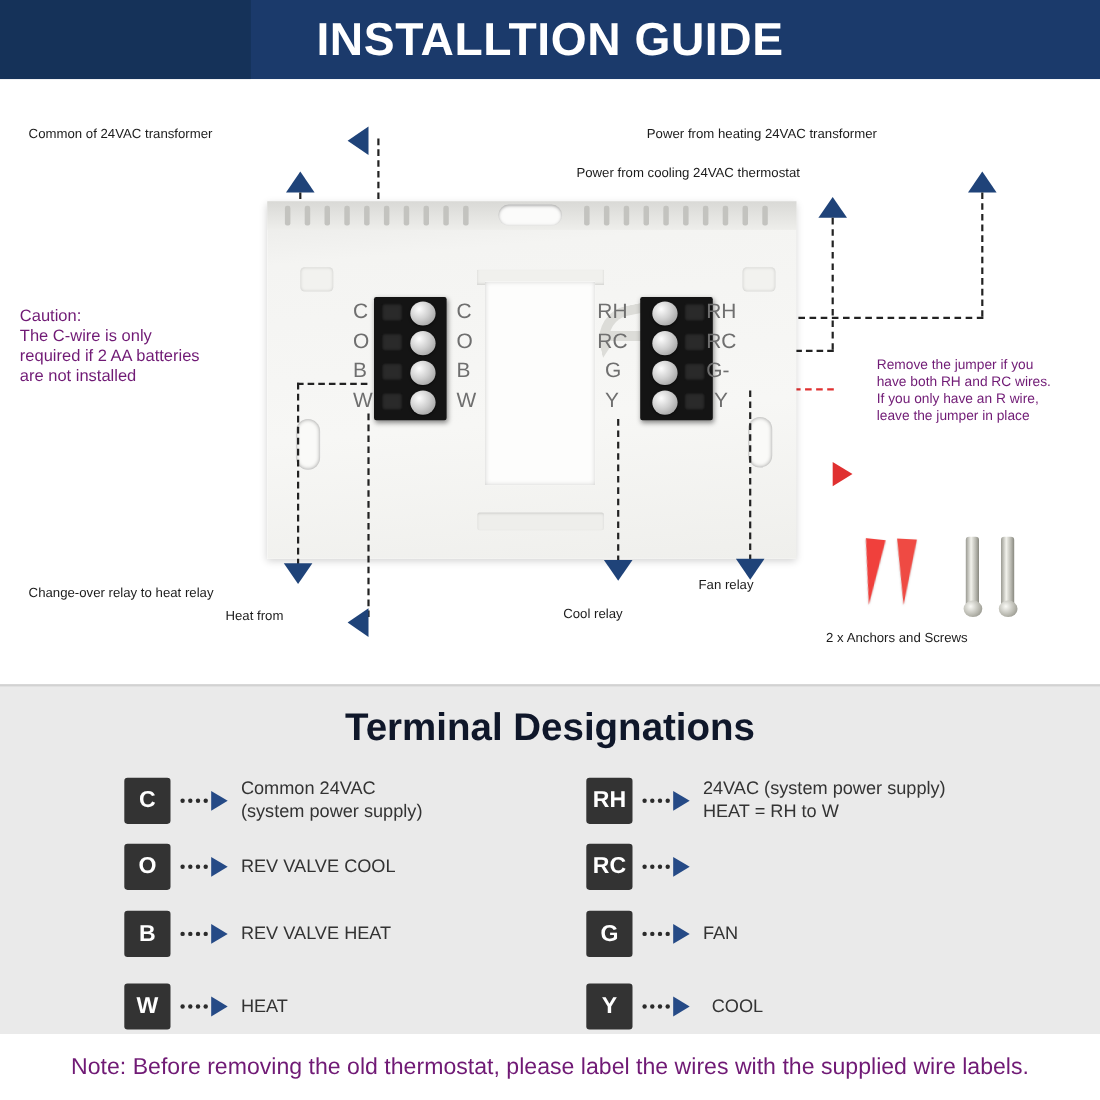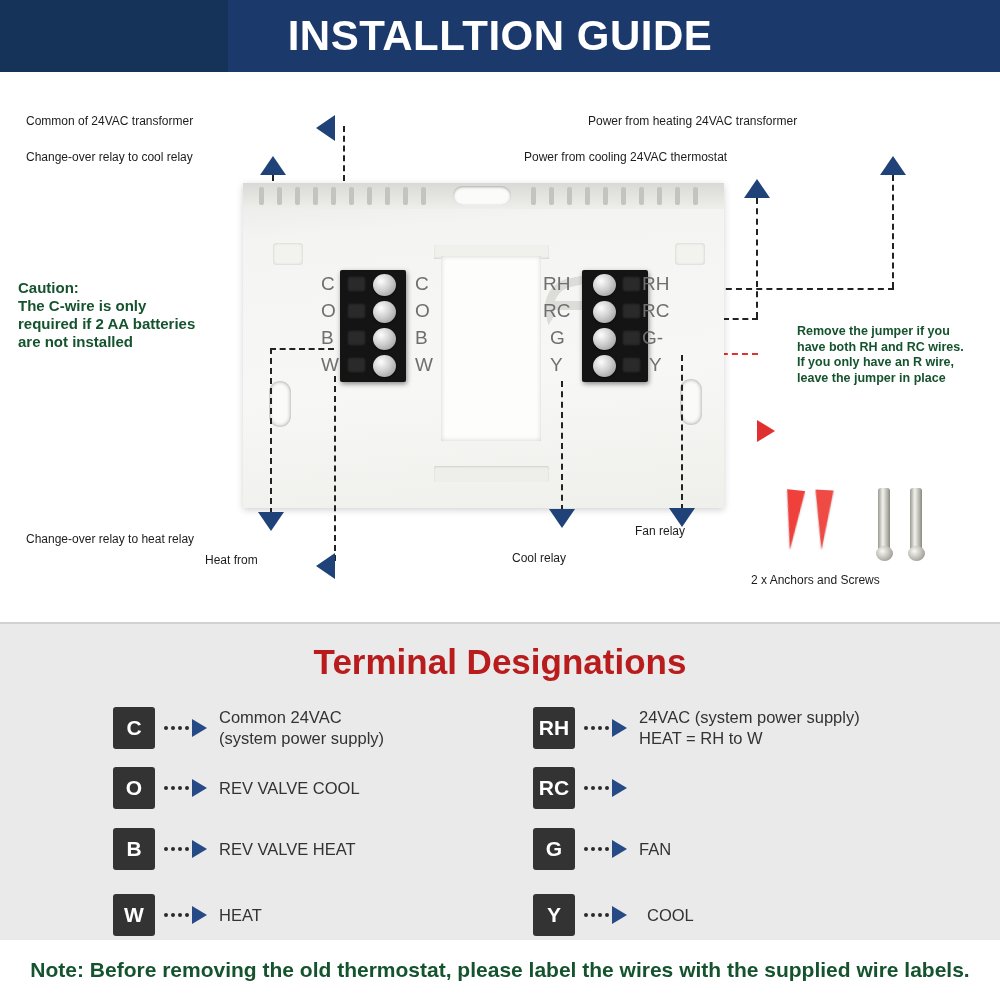--- a/index.html
+++ b/index.html
@@ -34,21 +34,21 @@
 
   
   .diagram { position: absolute; left: 0; top: 76px; width: 1000px; height: 546px; background:#fff; }
 
   .callout {
     position: absolute;
     font-size: 12px; color: #1c1c1c; white-space: nowrap;
     font-family: "Liberation Sans", sans-serif;
   }
 
-  .caution-text, .jumper-text, .note-text { color: #14532d; font-weight: bold; }
+  .caution-text, .jumper-text, .note-text { color: #701a75; font-weight: normal; }
   .caution-text {
     position: absolute; font-size: 15px; line-height: 18px;
     font-family: "Liberation Sans", sans-serif; white-space: nowrap;
   }
   .jumper-text {
     position: absolute; font-size: 12.5px; line-height: 15.5px;
     font-family: "Liberation Sans", sans-serif; white-space: nowrap;
   }
 
   
@@ -122,21 +122,21 @@
   .screw-head { position: absolute; width: 17px; height: 15px; border-radius: 50%;
     background: radial-gradient(circle at 38% 35%, #fafaf6, #b3b3aa 60%, #7f7f77); }
 
   
   .panel {
     position: absolute; left: 0; top: 622px; width: 1000px; height: 318px;
     background: #eaeaea; border-top: 2px solid #d2d2d2;
   }
   .panel-title {
     position: absolute; left: 0; top: 18px; width: 1000px; text-align: center;
-    font-size: 35px; font-weight: bold; color: #b91c1c;
+    font-size: 35px; font-weight: bold; color: #0f172a;
     font-family: "Liberation Sans", sans-serif;
   }
   .term-row { position: absolute; display: flex; align-items: center; }
   .term-chip {
     width: 42px; height: 42px; background: #333333; border-radius: 3px;
     display: flex; align-items: center; justify-content: center;
     color: #ffffff; font-size: 21px; font-weight: bold;
     font-family: "Liberation Sans", sans-serif; flex: 0 0 auto;
   }
   .dots { display:flex; align-items:center; margin-left: 9px; flex: 0 0 auto; }
@@ -165,21 +165,20 @@
     <div class="accent-l"></div>
     <div class="header-title">INSTALLTION GUIDE</div>
   </div>
   <div class="header-rule"></div>
 
   <div class="diagram">
 
     <div class="callout" style="left:26px; top:38px;">Common of 24VAC transformer</div>
     <div class="tri tri-left" style="left:316px; top:39px;"></div>
 
-    <div class="callout" style="left:26px; top:74px;">Change-over relay to cool relay</div>
     <div class="tri tri-up" style="left:260px; top:80px;"></div>
 
     <div class="dv" style="left:343px; top:50px; height:192px;"></div>
     <div class="dh" style="left:275px; top:242px; width:70px;"></div>
 
     <div class="dv" style="left:272px; top:99px; height:143px;"></div>
 
     <div class="callout" style="left:588px; top:38px;">Power from heating 24VAC transformer</div>
     <div class="tri tri-up" style="left:880px; top:80px;"></div>
 

